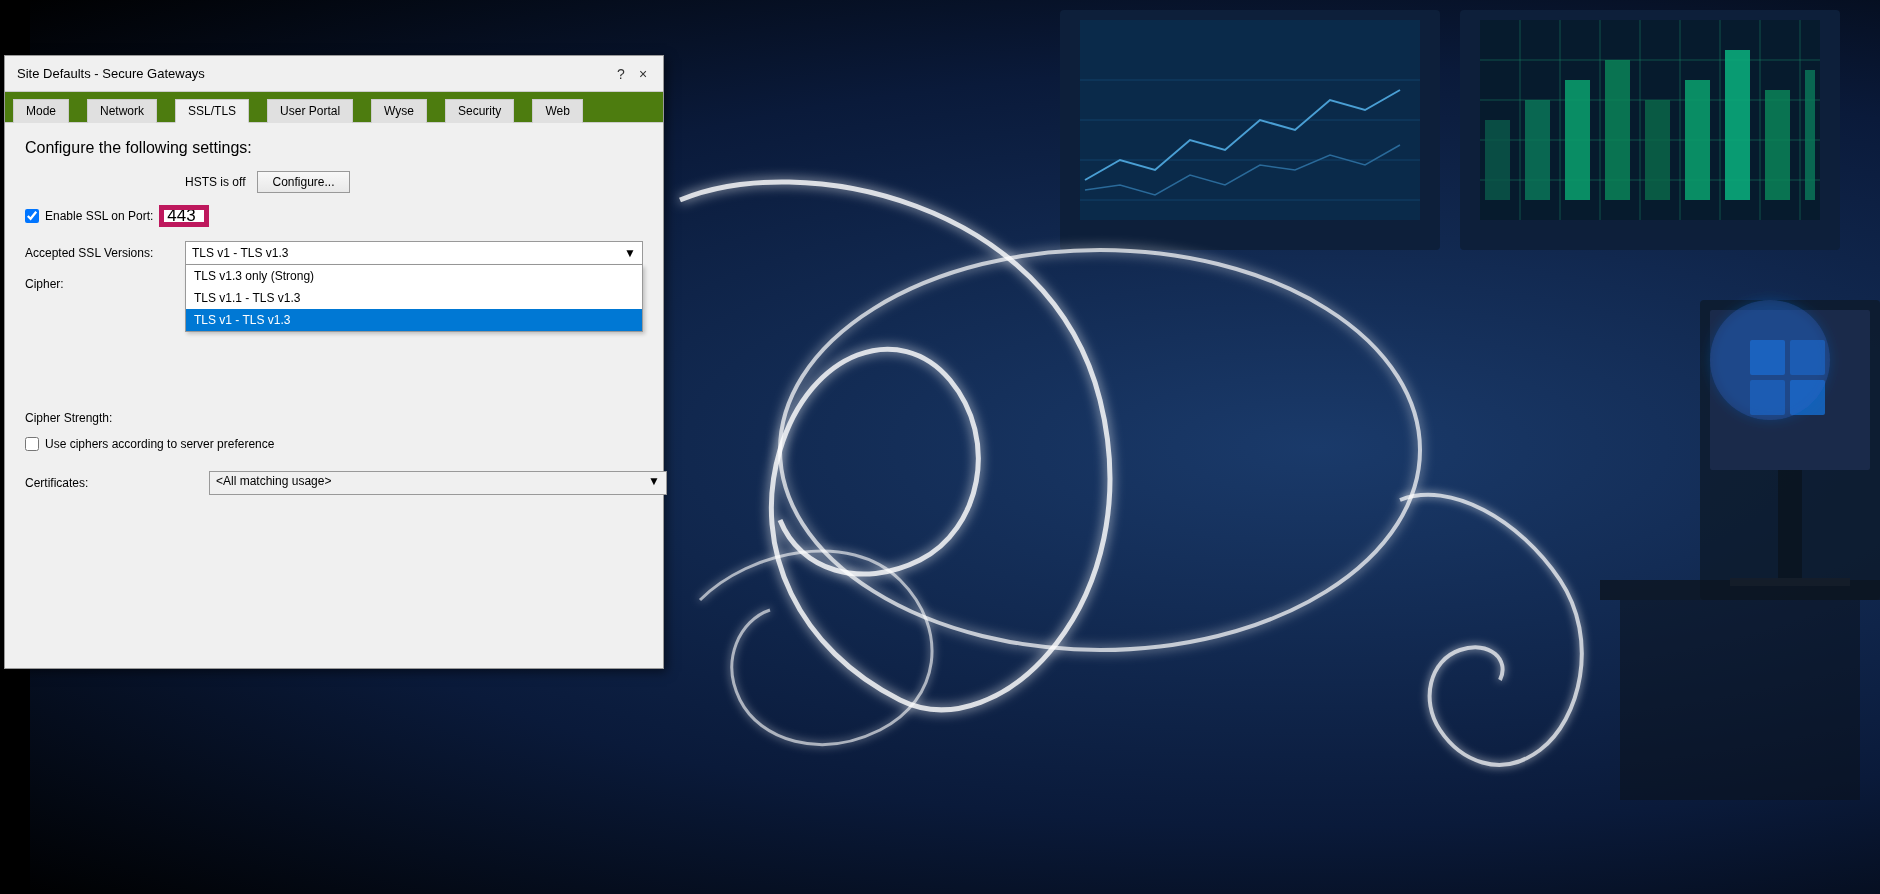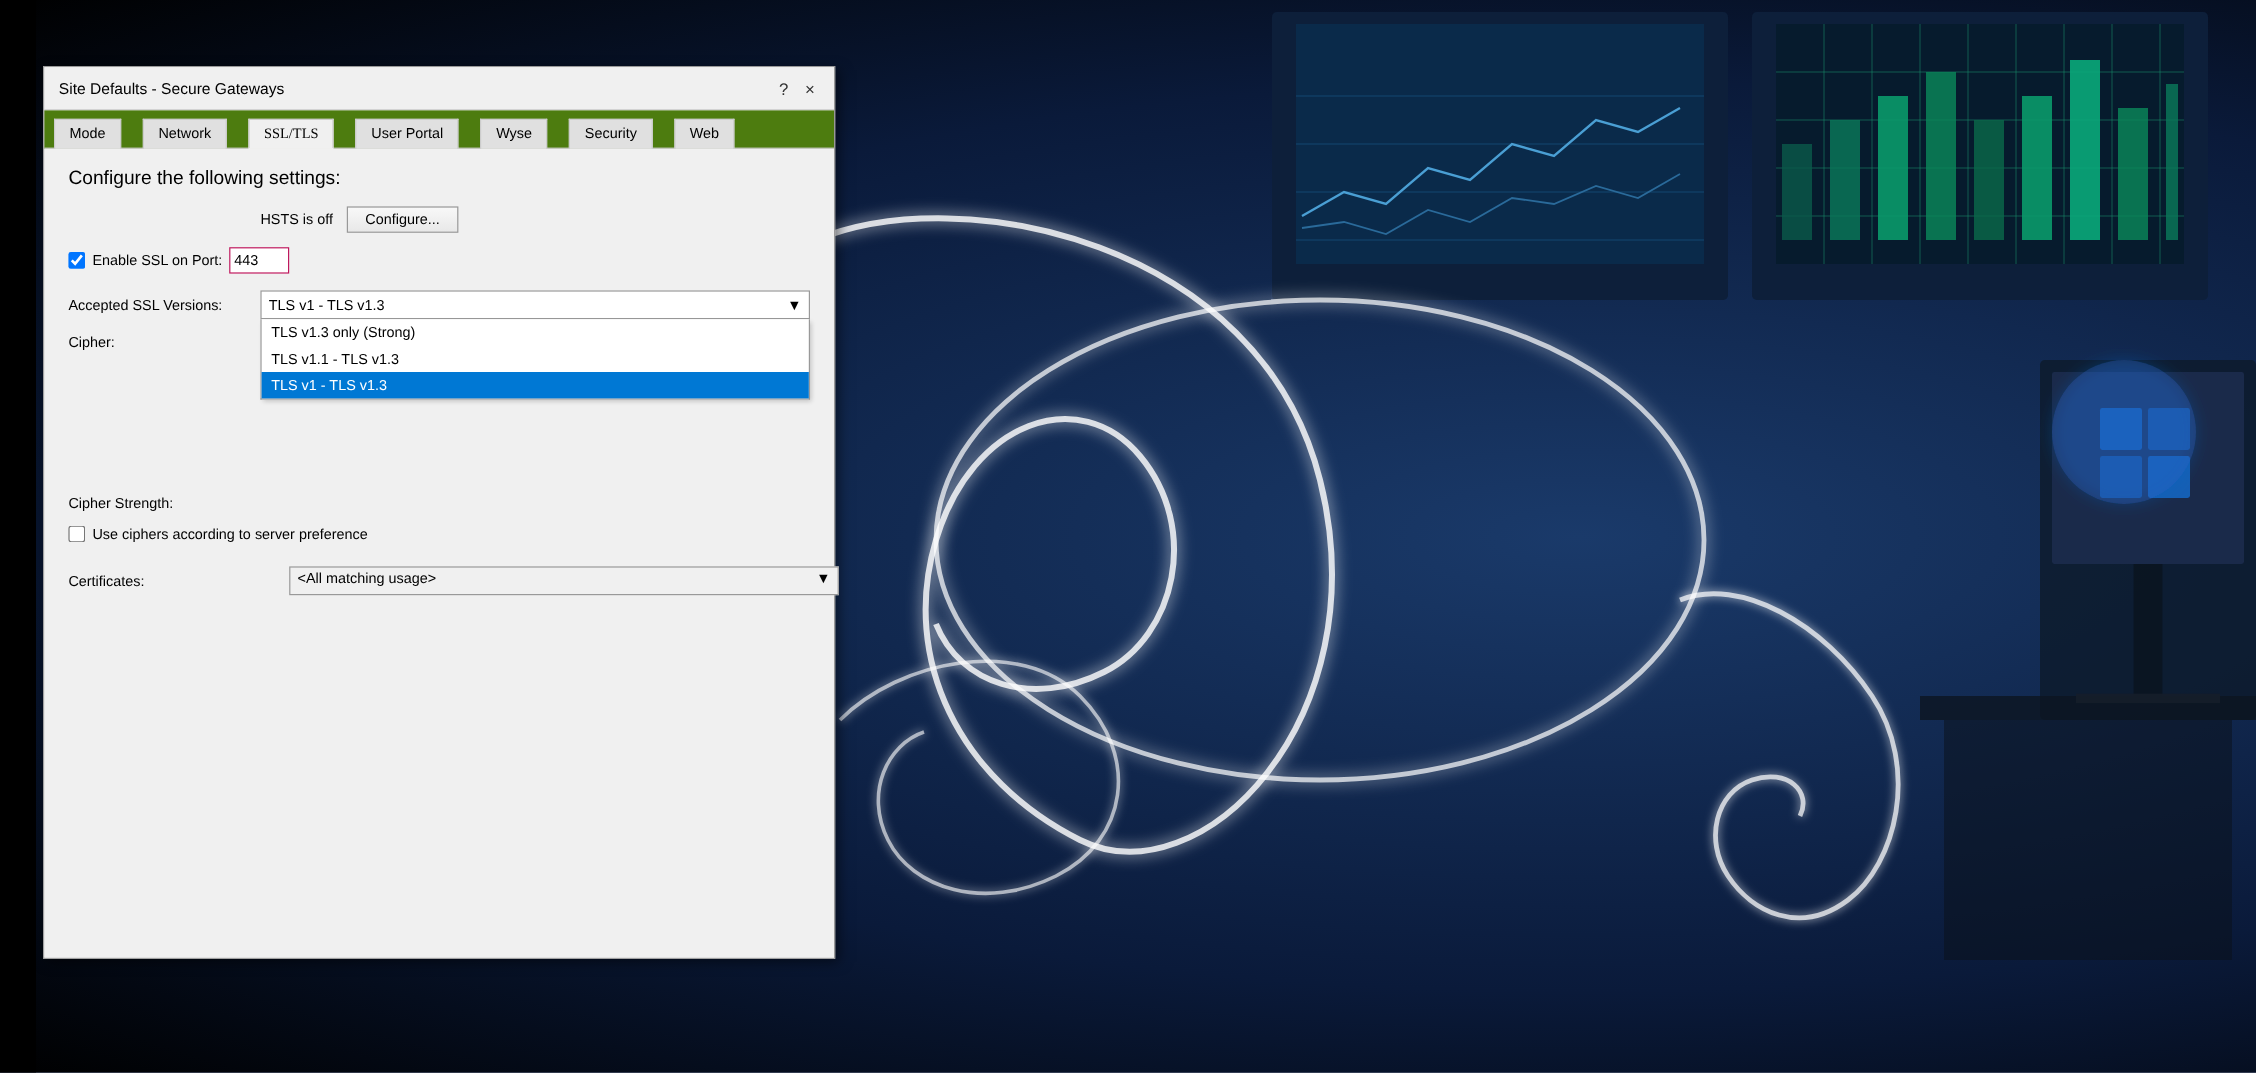--- a/index.html
+++ b/index.html
@@ -33,24 +33,24 @@
       left: 0;
       top: 0;
       width: 30px;
       height: 100%;
       background: #000;
     }
 
     
     .dialog-container {
       position: absolute;
-      left: 36px;
+      left: 4px;
       top: 55px;
       width: 660px;
-      height: 744px;
+      height: 614px;
       background: #f0f0f0;
       border: 1px solid #999;
       box-shadow: 3px 3px 10px rgba(0,0,0,0.5);
       display: flex;
       flex-direction: column;
     }
 
     
     .title-bar {
       background: #f0f0f0;
@@ -108,21 +108,20 @@
       margin-right: 2px;
       position: relative;
       top: 1px;
     }
 
     .tab.active {
       background: #f0f0f0;
       border-bottom: 1px solid #f0f0f0;
       z-index: 1;
       font-weight: normal;
-      font-family: Liberation Serif, serif;
     }
 
     
     .dialog-content {
       flex: 1;
       padding: 16px 20px;
       background: #f0f0f0;
       overflow: visible;
     }
 
@@ -176,23 +175,23 @@
     }
 
     .checkbox-row label {
       font-size: 12px;
       color: #000;
     }
 
     .port-input {
       width: 50px;
       height: 22px;
-      border: 1px solid #be185d;
+      border: 5px solid #be185d;
       background: #fff;
-      font-size: 12px;
+      font-size: 17px;
       padding: 2px 3px;
       margin-left: 6px;
     }
 
     
     .dropdown-container {
       position: relative;
       flex: 1;
     }
 

